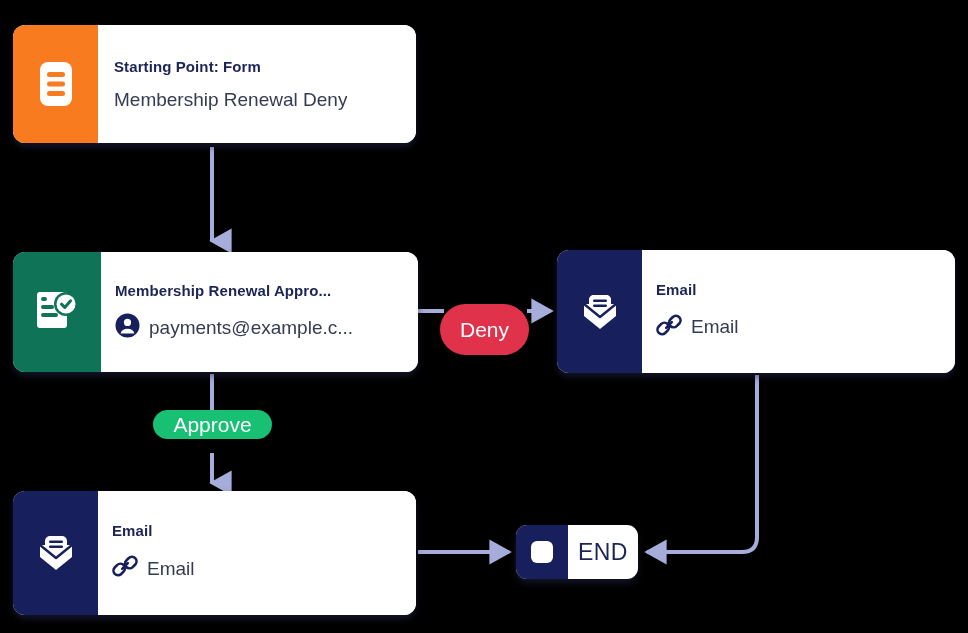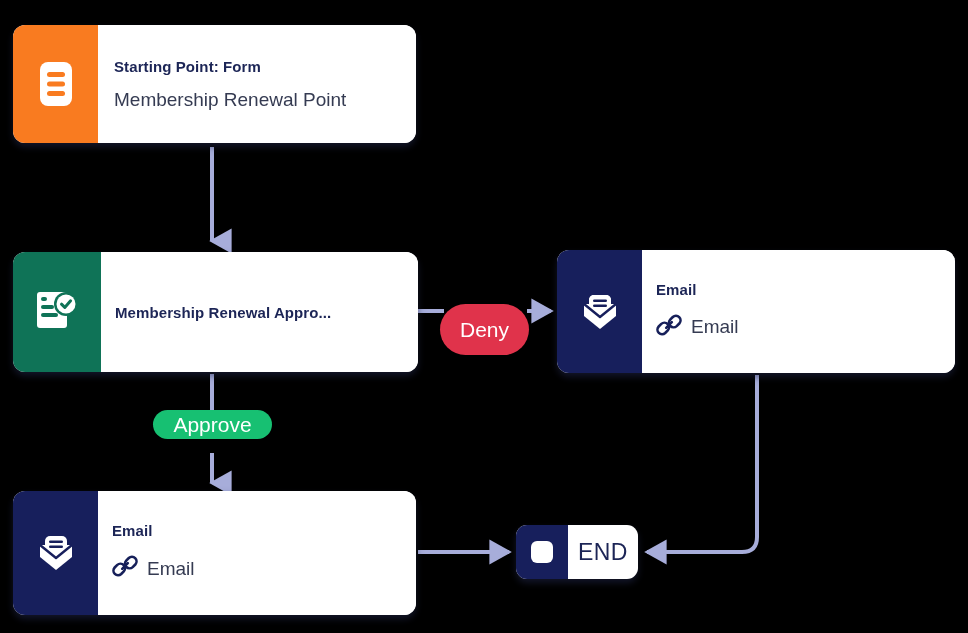--- a/index.html
+++ b/index.html
@@ -196,39 +196,49 @@
       <svg width="40" height="48" viewBox="0 0 40 48" aria-hidden="true">
         <rect x="4" y="2" width="32" height="44" rx="8" fill="#ffffff"></rect>
         <rect x="11" y="12" width="18" height="5" rx="2.5" fill="#f97b20"></rect>
         <rect x="11" y="21.5" width="18" height="5" rx="2.5" fill="#f97b20"></rect>
         <rect x="11" y="31" width="18" height="5" rx="2.5" fill="#f97b20"></rect>
       </svg>
     </div>
     <div class="node-body">
       <div class="node-title">Starting Point: Form</div>
       <div class="node-sub">
-        <span class="node-sub-text">Membership Renewal Point</span>
+        <span class="node-sub-text">Membership Renewal Deny</span>
       </div>
     </div>
   </div>
 
   <div class="node" id="node-approval">
     <div class="node-icon">
       <svg width="46" height="48" viewBox="0 0 46 48" aria-hidden="true">
         <path d="M6,4 h24 a3,3 0 0 1 3,3 v30 a3,3 0 0 1 -3,3 h-24 a3,3 0 0 1 -3,-3 v-30 a3,3 0 0 1 3,-3 z" fill="#ffffff"></path>
         <rect x="7" y="9" width="6" height="4" rx="2" fill="#0f7357"></rect>
         <rect x="7" y="17" width="13" height="4" rx="2" fill="#0f7357"></rect>
         <rect x="7" y="25" width="17" height="4" rx="2" fill="#0f7357"></rect>
         <circle cx="32" cy="16" r="12" fill="#0f7357"></circle>
         <circle cx="32" cy="16" r="9.5" fill="#ffffff"></circle>
         <path d="M27.5,16.2 L30.8,19.4 L36.6,12.8" fill="none" stroke="#0f7357" stroke-width="3" stroke-linecap="round" stroke-linejoin="round"></path>
       </svg>
     </div>
     <div class="node-body">
       <div class="node-title">Membership Renewal Appro...</div>
+      <div class="node-sub">
+        <span class="sub-ico">
+          <svg width="25" height="25" viewBox="0 0 25 25" aria-hidden="true">
+            <circle cx="12.5" cy="12.5" r="12" fill="#17205a"></circle>
+            <circle cx="12.5" cy="9.4" r="3.6" fill="#ffffff"></circle>
+            <path d="M5.6,20.4 a7.1,6 0 0 1 13.8,0 z" fill="#ffffff"></path>
+          </svg>
+        </span>
+        <span class="node-sub-text">payments@example.c...</span>
+      </div>
     </div>
   </div>
 
   <div class="node" id="node-email-right">
     <div class="node-icon">
       <svg width="46" height="44" viewBox="0 0 46 44" aria-hidden="true">
         <path d="M7,14 h32 v12 l-16,13 l-16,-13 z" fill="#ffffff"></path>
         <rect x="12" y="5" width="22" height="16" rx="5" fill="#ffffff"></rect>
         <rect x="12" y="5" width="22" height="16" rx="5" fill="#ffffff"></rect>
         <rect x="16" y="9.5" width="14" height="2.6" rx="1.3" fill="#171f5c"></rect>

